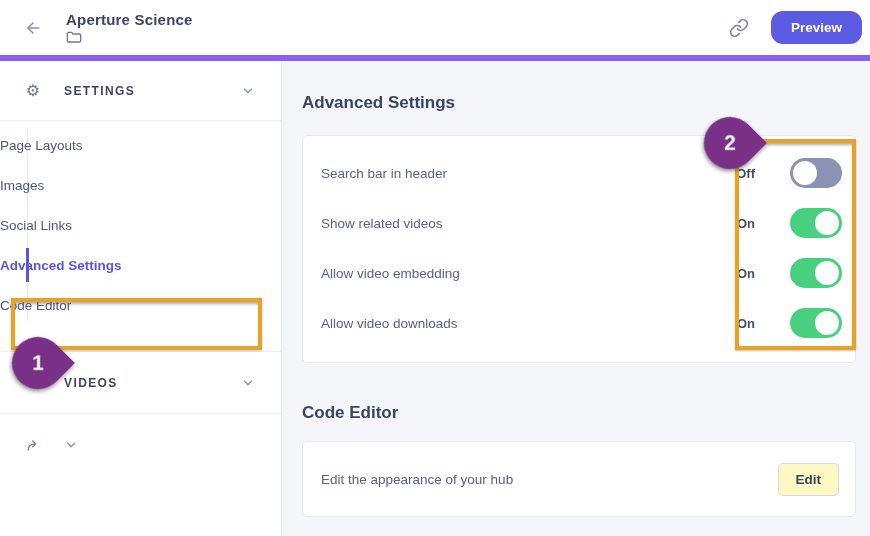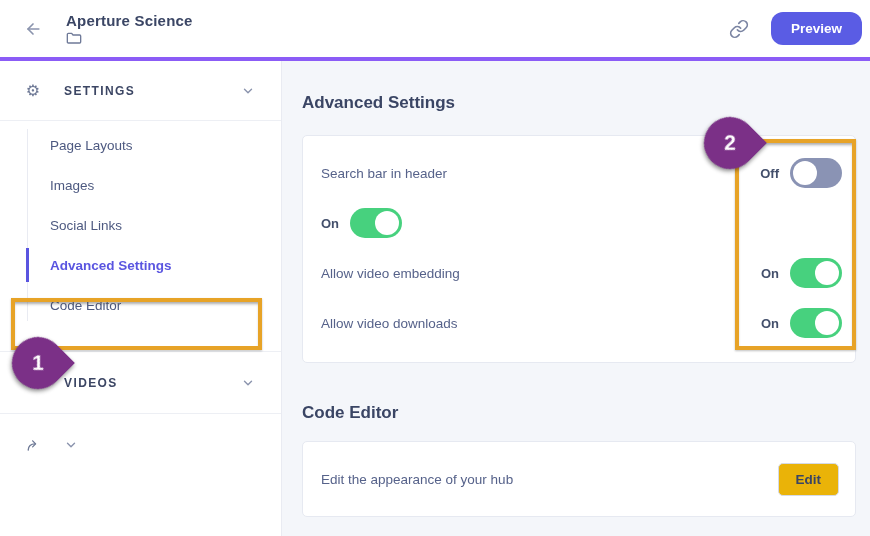--- a/index.html
+++ b/index.html
@@ -1,21 +1,21 @@
 <!DOCTYPE html>
 <html><head>
 <meta charset="utf-8">
 <style>
   * { margin:0; padding:0; box-sizing:border-box; }
   html,body { width:870px; height:536px; }
   body { font-family:"Liberation Sans", sans-serif; background:#fff; overflow:hidden; }
   .app { position:relative; width:870px; height:536px; background:#fff; }
 
   
-  .header { height:61px; background:#fff; border-bottom:4px solid #8b5cf6;
+  .header { height:61px; background:#fff; border-bottom:6px solid #8b5cf6;
             display:flex; align-items:center; padding:0 8px 0 16px; }
   .back-btn { width:34px; height:34px; border:none; background:transparent; cursor:pointer;
               color:#8a93ad; display:flex; align-items:center; justify-content:center; }
   .title-block { margin-left:16px; display:flex; flex-direction:column; gap:2px; }
   .hub-title { font-size:15px; font-weight:bold; color:#3b4665; letter-spacing:.2px; }
   .folder-ic { color:#6f7a98; height:15px; }
   .header-spacer { flex:1; }
   .link-btn { width:36px; height:36px; border:none; background:transparent; cursor:pointer;
               color:#7a84a2; display:flex; align-items:center; justify-content:center; margin-right:14px; }
   .preview-btn { background:#5a5ce4; color:#fff; border:none; border-radius:12px;
@@ -35,44 +35,44 @@
   .side-section .chev { color:#8a93ad; flex:none; }
   .side-section.active .sec-label, .side-section.active .sec-icon, .side-section.active .chev { color:#5a55e0; }
   .sec-divider-top { border-top:1px solid #edeff4; }
   .sec-divider-bottom { border-bottom:1px solid #edeff4; }
   .side-section.videos { height:62px; }
   .side-section.sharing { height:63px; }
 
   .submenu { position:relative; padding:4px 0 26px 0; }
   .submenu-guide { position:absolute; left:27px; top:8px; bottom:30px; width:1px; background:#e9ebf2; }
   .sub-item { position:relative; height:40px; display:flex; align-items:center;
-              padding-left:50px; font-size:13.5px; color:#4d5980; cursor:pointer; }
+              font-size:13.5px; color:#4d5980; cursor:pointer; }
   .sub-item.active { color:#5a55e0; font-weight:bold; }
   .sub-item.active::before { content:""; position:absolute; left:26px; top:3px; bottom:3px;
                              width:3px; background:#5a55e0; }
 
   
   .content-heading { font-size:17px; line-height:24px; font-weight:bold; color:#3a4564; }
   .h1 { margin-bottom:20px; }
   .h2 { margin-top:38px; margin-bottom:16px; }
   .card { background:#fff; border:1px solid #e6e9f1; border-radius:5px; }
   .card.settings { padding:12px 0 14px 0; }
-  .setting-row { height:50px; display:flex; align-items:center; padding:0 13px 0 18px; }
+  .setting-row { height:50px; display:flex; align-items:center; padding:0 13px 0 18px;gap:24px; }
   .setting-label { font-size:13.5px; color:#56628a; flex:1; }
   .state-label { font-size:13px; font-weight:bold; color:#434f6b; margin-right:11px; }
   .toggle { width:52px; height:30px; border-radius:15px; position:relative; cursor:pointer; flex:none; }
   .toggle.on  { background:#47d17e; }
   .toggle.off { background:#8a93b4; }
   .toggle .knob { position:absolute; top:3px; width:24px; height:24px; border-radius:50%; background:#fff; }
   .toggle.on  .knob { right:3px; }
   .toggle.off .knob { left:3px; }
 
   .card.code { height:76px; display:flex; align-items:center; padding:0 16px 0 18px; }
   .code-label { font-size:13.5px; color:#56628a; flex:1; }
-  .edit-btn { background:#eab308; border:1px solid #d5dae6; border-radius:5px; height:33px;
+  .edit-btn { background:#fef9c3; border:1px solid #d5dae6; border-radius:5px; height:33px;
               padding:0 17px; font-size:13.5px; font-weight:bold; color:#3a4564;
               font-family:inherit; cursor:pointer; }
 
   
   .hl-box { position:absolute; border:4px solid #e7a327; background:transparent; pointer-events:none;
             box-shadow:0 1px 2px rgba(0,0,0,.25), inset 0 3px 3px -1px rgba(70,70,70,.45); }
   .hl-box-1 { left:11px; top:298px; width:251px; height:52px; }
   .hl-box-2 { left:735px; top:139px; width:121px; height:211px; }
   .pin { position:absolute; width:52px; height:52px; background:#7b3087;
          border-radius:50% 0 50% 50%; transform:rotate(45deg);
@@ -176,20 +176,21 @@
 
       <div class="card settings">
         <div class="setting-row">
           <span class="setting-label">Search bar in header</span>
           <span class="state-label">Off</span>
           <span class="toggle off">
               <span class="knob"></span>
             </span>
         </div>
         <div class="setting-row">
+          <span class="setting-label">Show related videos</span>
           <span class="state-label">On</span>
           <span class="toggle on">
               <span class="knob"></span>
             </span>
         </div>
         <div class="setting-row">
           <span class="setting-label">Allow video embedding</span>
           <span class="state-label">On</span>
           <span class="toggle on">
               <span class="knob"></span>

